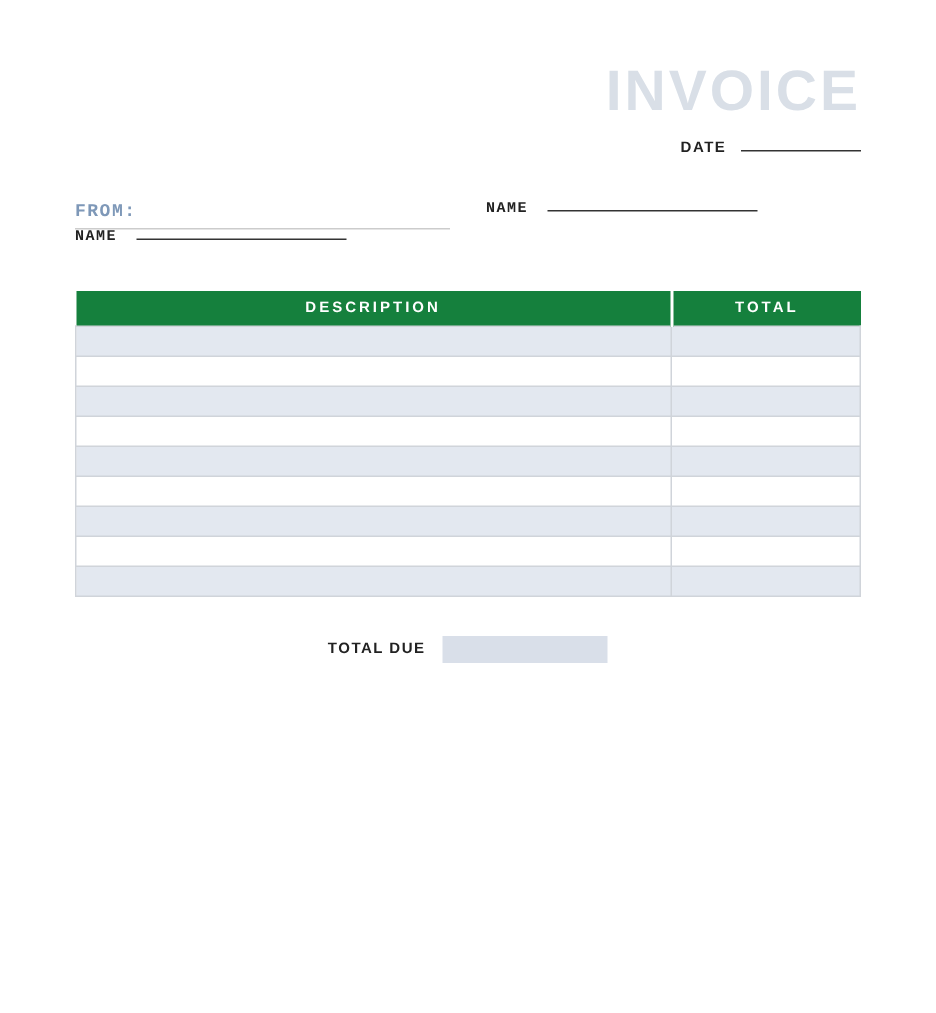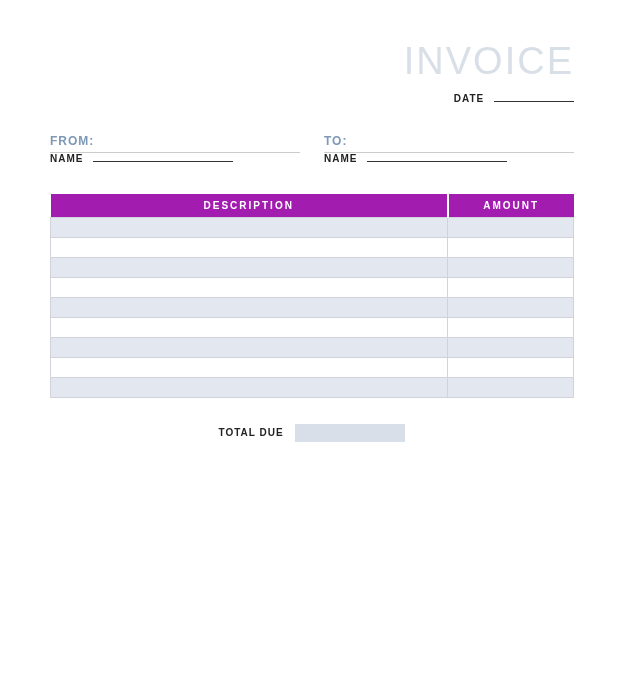--- a/index.html
+++ b/index.html
@@ -9,21 +9,21 @@
       background: #fff;
       font-family: Arial, Helvetica, sans-serif;
       padding: 40px 50px;
     }
     .header {
       text-align: right;
       margin-bottom: 10px;
     }
     .invoice-title {
       font-size: 38px;
-      font-weight: normal;
+      font-weight: bold;
       letter-spacing: 2px;
       color: #d9dfe7;
     }
     .date-row {
       text-align: right;
       margin-bottom: 30px;
       font-size: 10px;
       font-weight: bold;
       letter-spacing: 1px;
       color: #222;
@@ -32,20 +32,21 @@
       display: inline-block;
       width: 80px;
       border-bottom: 1px solid #333;
       margin-left: 6px;
       vertical-align: baseline;
     }
     .from-to {
       display: flex;
       gap: 24px;
       margin-bottom: 16px;
+      font-family: Liberation Mono, monospace;
     }
     .col {
       flex: 1;
     }
     .section-label {
       font-size: 12px;
       font-weight: bold;
       letter-spacing: 1px;
       color: #7e98b8;
       padding-bottom: 4px;
@@ -65,21 +66,21 @@
       vertical-align: baseline;
     }
     .table-wrap {
       margin-top: 30px;
     }
     table {
       width: 100%;
       border-collapse: collapse;
     }
     thead th {
-      background: #a21caf;
+      background: #15803d;
       color: #fff;
       font-size: 10px;
       font-weight: bold;
       letter-spacing: 2px;
       padding: 6px 0;
       text-align: center;
       border-right: 2px solid #fff;
     }
     thead th:last-child {
       border-right: none;
@@ -127,34 +128,33 @@
 
 <div class="from-to">
   <div class="col">
     <div class="section-label">FROM:</div>
     <div class="name-row">
       <span>NAME</span>
       <span class="name-line"></span>
     </div>
   </div>
   <div class="col">
-    <div class="section-label">TO:</div>
     <div class="name-row">
       <span>NAME</span>
       <span class="name-line"></span>
     </div>
   </div>
 </div>
 
 <div class="table-wrap">
   <table>
     <thead>
       <tr>
         <th class="col-desc">DESCRIPTION</th>
-        <th class="col-amt">AMOUNT</th>
+        <th class="col-amt">TOTAL</th>
       </tr>
     </thead>
     <tbody id="rows">
         <tr>
           <td></td>
           <td></td>
         </tr>
         <tr>
           <td></td>
           <td></td>

